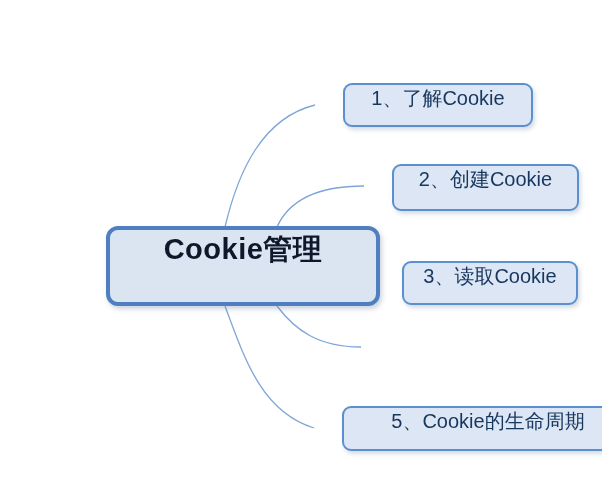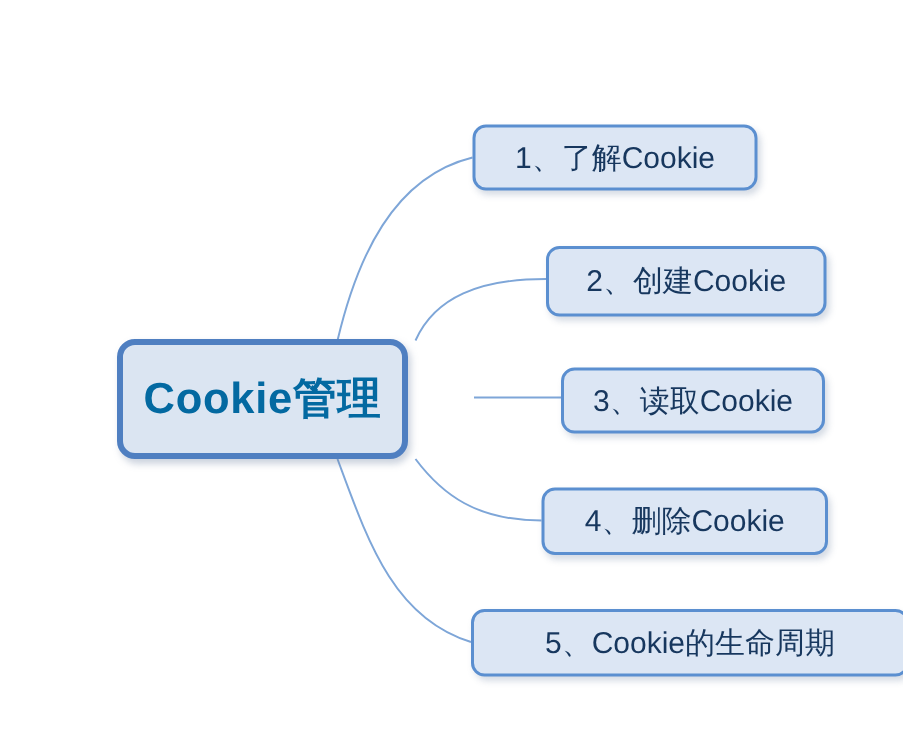--- a/index.html
+++ b/index.html
@@ -26,49 +26,49 @@
   .connector-layer path {
     fill: none;
     stroke: #7ea6d8;
     stroke-width: 1.3;
   }
   .node {
     position: absolute;
     box-sizing: border-box;
     background: #dce6f4;
     display: flex;
-    align-items: center;
     justify-content: center;
     color: #17375e;
     z-index: 2;
     cursor: default;
+    margin-left: 28px;
   }
   .root-node {
     left: 78px;
     top: 226px;
-    width: 194px;
+    width: 274px;
     height: 80px;
     border: 4px solid #4f7fc1;
     border-radius: 12px;
     background: #dbe5f2;
     box-shadow: 2px 3px 5px rgba(110, 130, 160, 0.35);
     font-size: 29px;
     font-weight: bold;
-    color: #0369a1;
+    color: #0f172a;
     letter-spacing: 0.5px;
   }
   .branch-node {
     border: 2px solid #5b8fd0;
     border-radius: 9px;
     box-shadow: 2px 3px 4px rgba(120, 140, 170, 0.3);
     font-size: 20px;
   }
   .branch-1 { left: 315px; top: 83px;  width: 190px; height: 44px; }
   .branch-2 { left: 364px; top: 164px; width: 187px; height: 47px; }
-  .branch-3 { left: 374px; top: 245px; width: 176px; height: 44px; }
+  .branch-3 { left: 374px; top: 261px; width: 176px; height: 44px; }
   .branch-4 { left: 361px; top: 325px; width: 191px; height: 45px; }
   .branch-5 { left: 314px; top: 406px; width: 292px; height: 45px; }
   .node-label {
     white-space: nowrap;
   }
 </style>
 </head>
 <body>
 
 <div class="canvas">
@@ -90,21 +90,18 @@
   </div>
 
   <div class="node branch-node branch-2">
     <span class="node-label">2、创建Cookie</span>
   </div>
 
   <div class="node branch-node branch-3">
     <span class="node-label">3、读取Cookie</span>
   </div>
 
-  <div class="node branch-node branch-4">
-    <span class="node-label">4、删除Cookie</span>
-  </div>
 
   <div class="node branch-node branch-5">
     <span class="node-label">5、Cookie的生命周期</span>
   </div>
 
 </div>
 
 </body></html>

